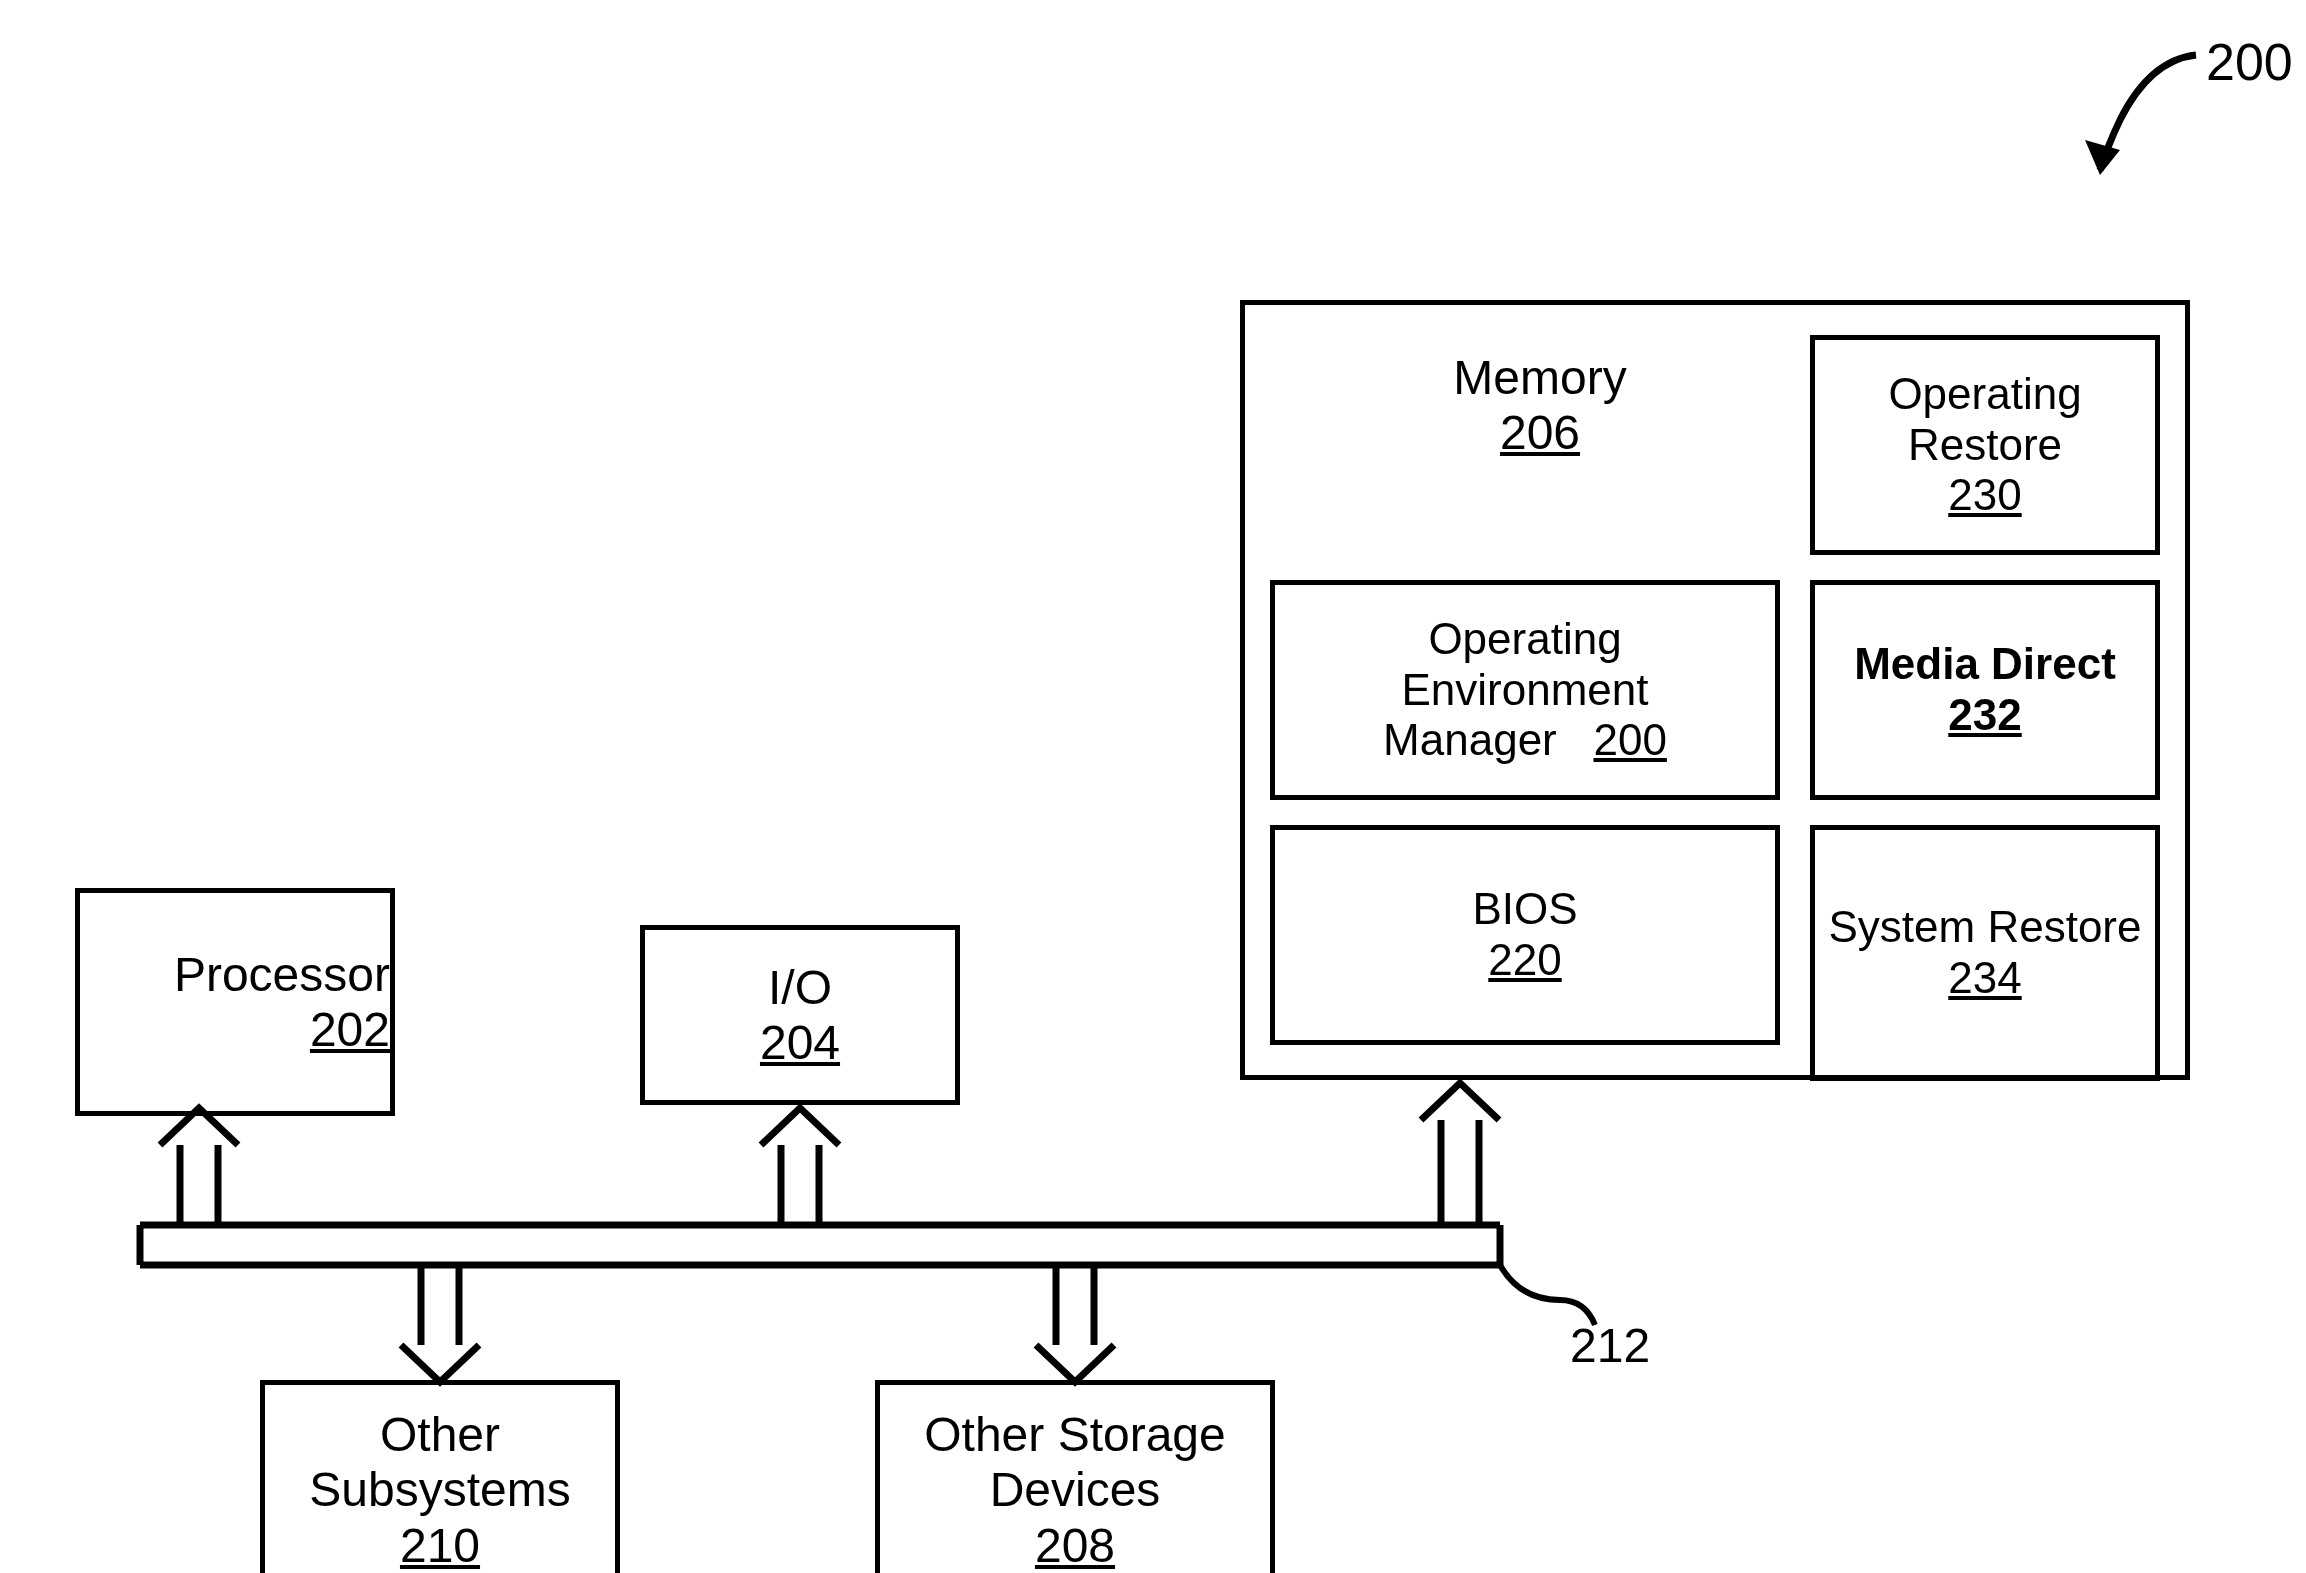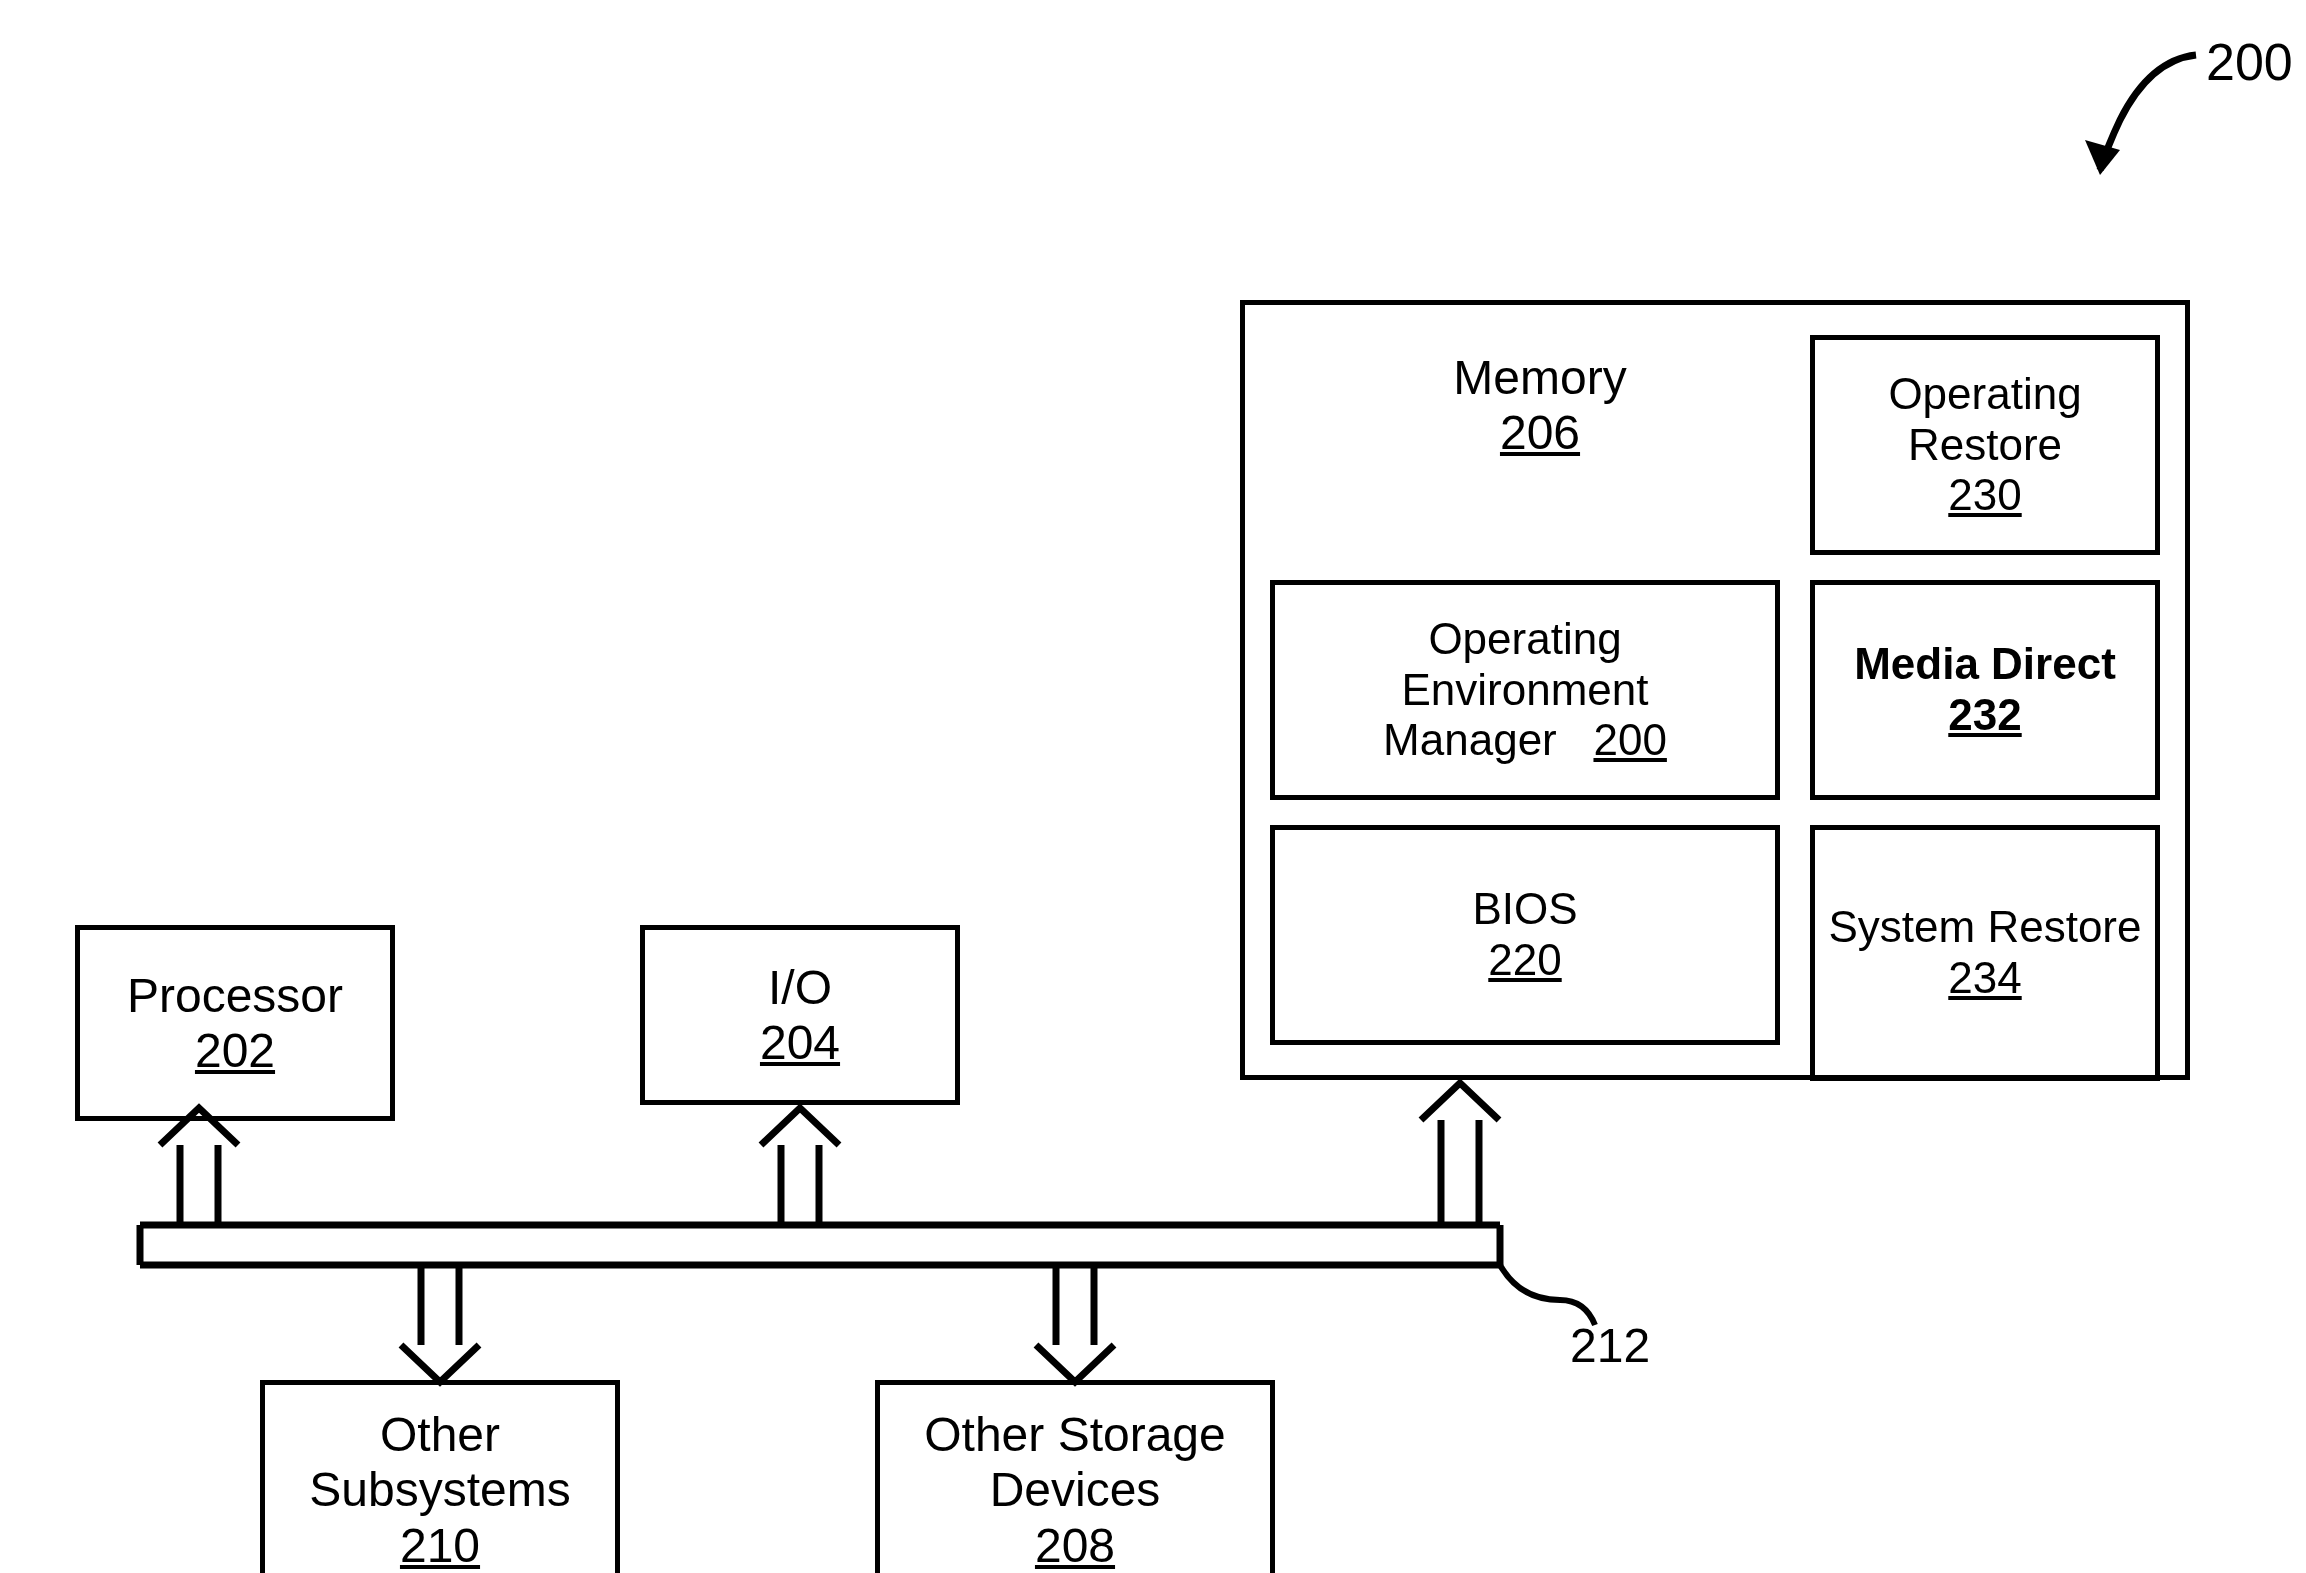--- a/index.html
+++ b/index.html
@@ -97,21 +97,21 @@
   <div class="box memory-inner" style="left:1270px; top:825px; width:510px; height:220px;">
     <div class="title-line">BIOS</div>
     <div class="ref">220</div>
   </div>
 
   <div class="box memory-inner" style="left:1810px; top:825px; width:350px; height:256px;">
     <div class="title-line">System Restore</div>
     <div class="ref">234</div>
   </div>
 
-  <div class="box" style="left:75px; top:925px; width:320px; height:196px;">
+  <div class="box" style="left:75px; top:888px; width:320px; height:228px;align-items:flex-end;">
     <div class="title-line">Processor</div>
     <div class="ref">202</div>
   </div>
 
   <div class="box" style="left:640px; top:925px; width:320px; height:180px;">
     <div class="title-line">I/O</div>
     <div class="ref">204</div>
   </div>
 
   <div class="box" style="left:260px; top:1380px; width:360px; height:220px;">

